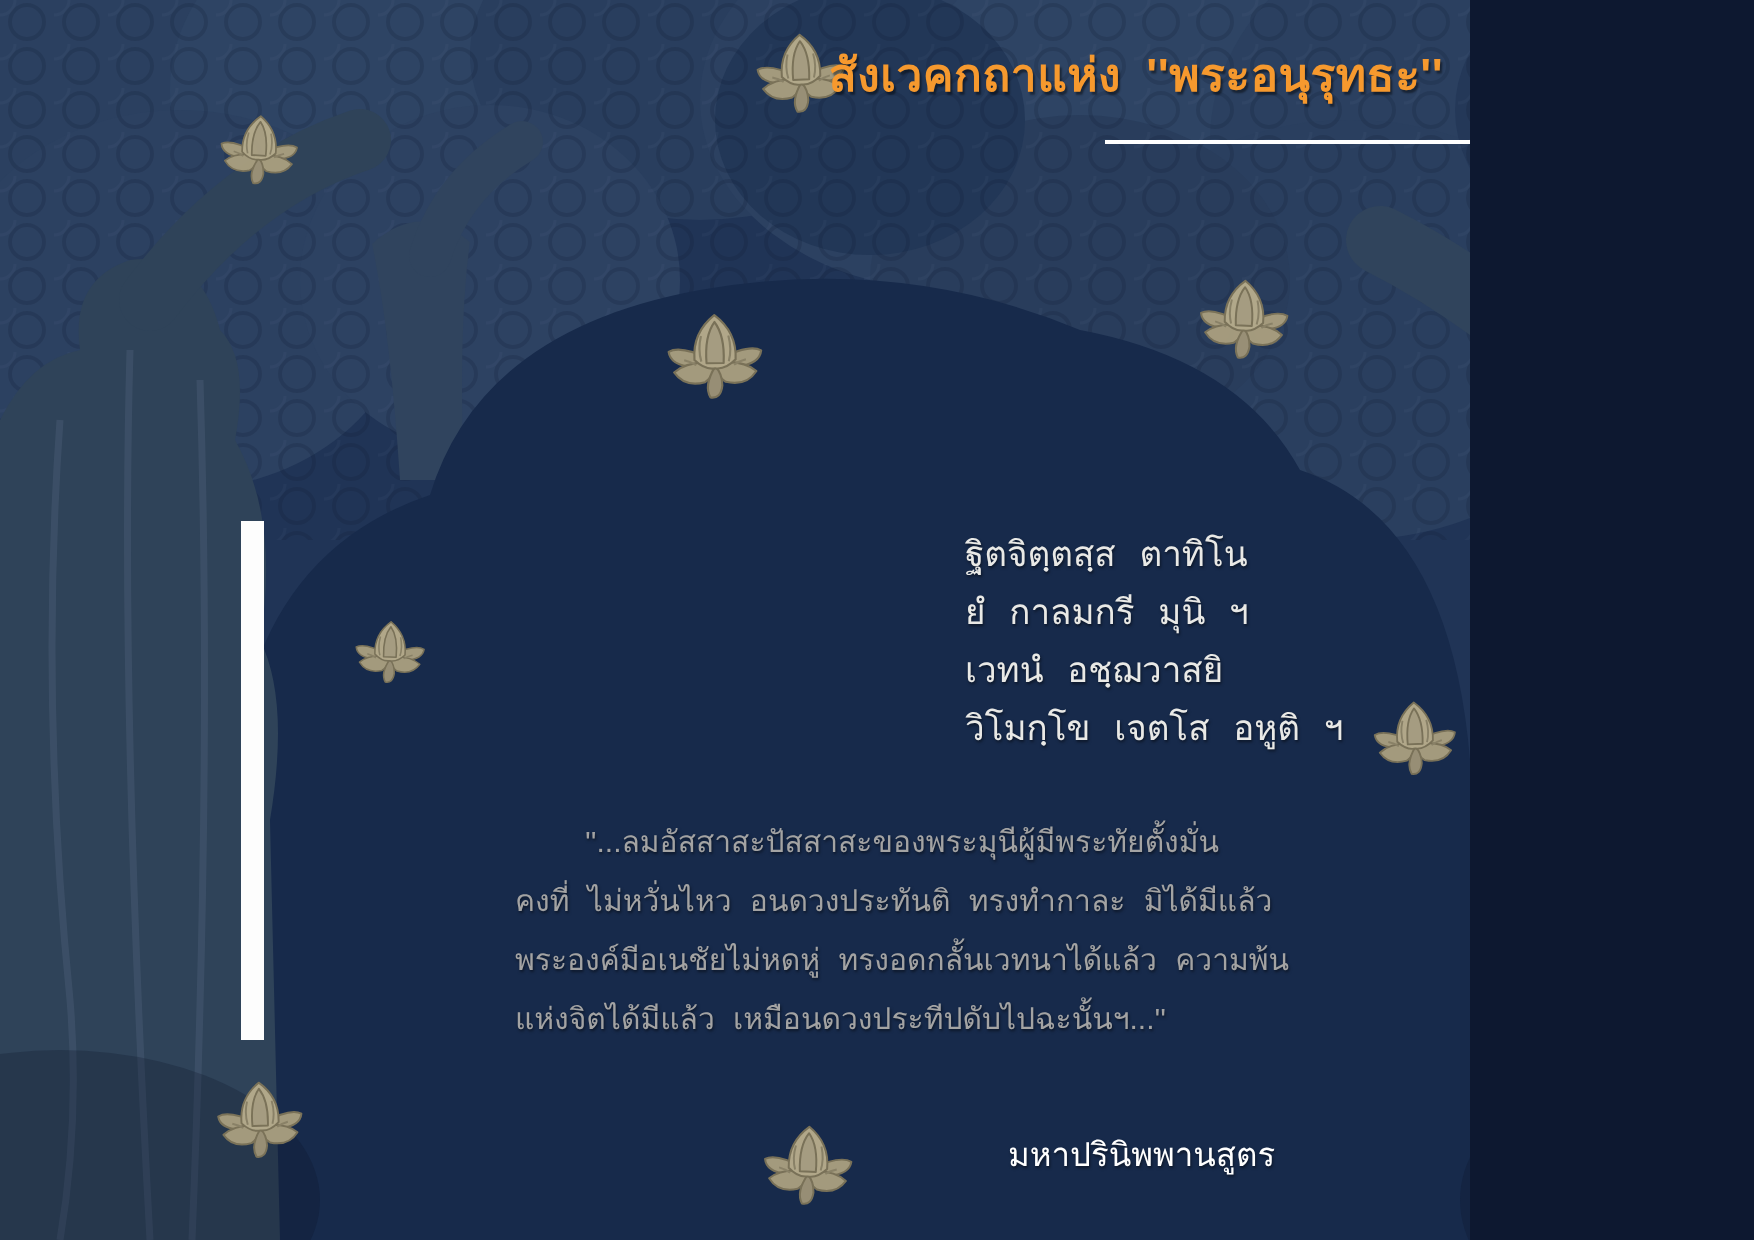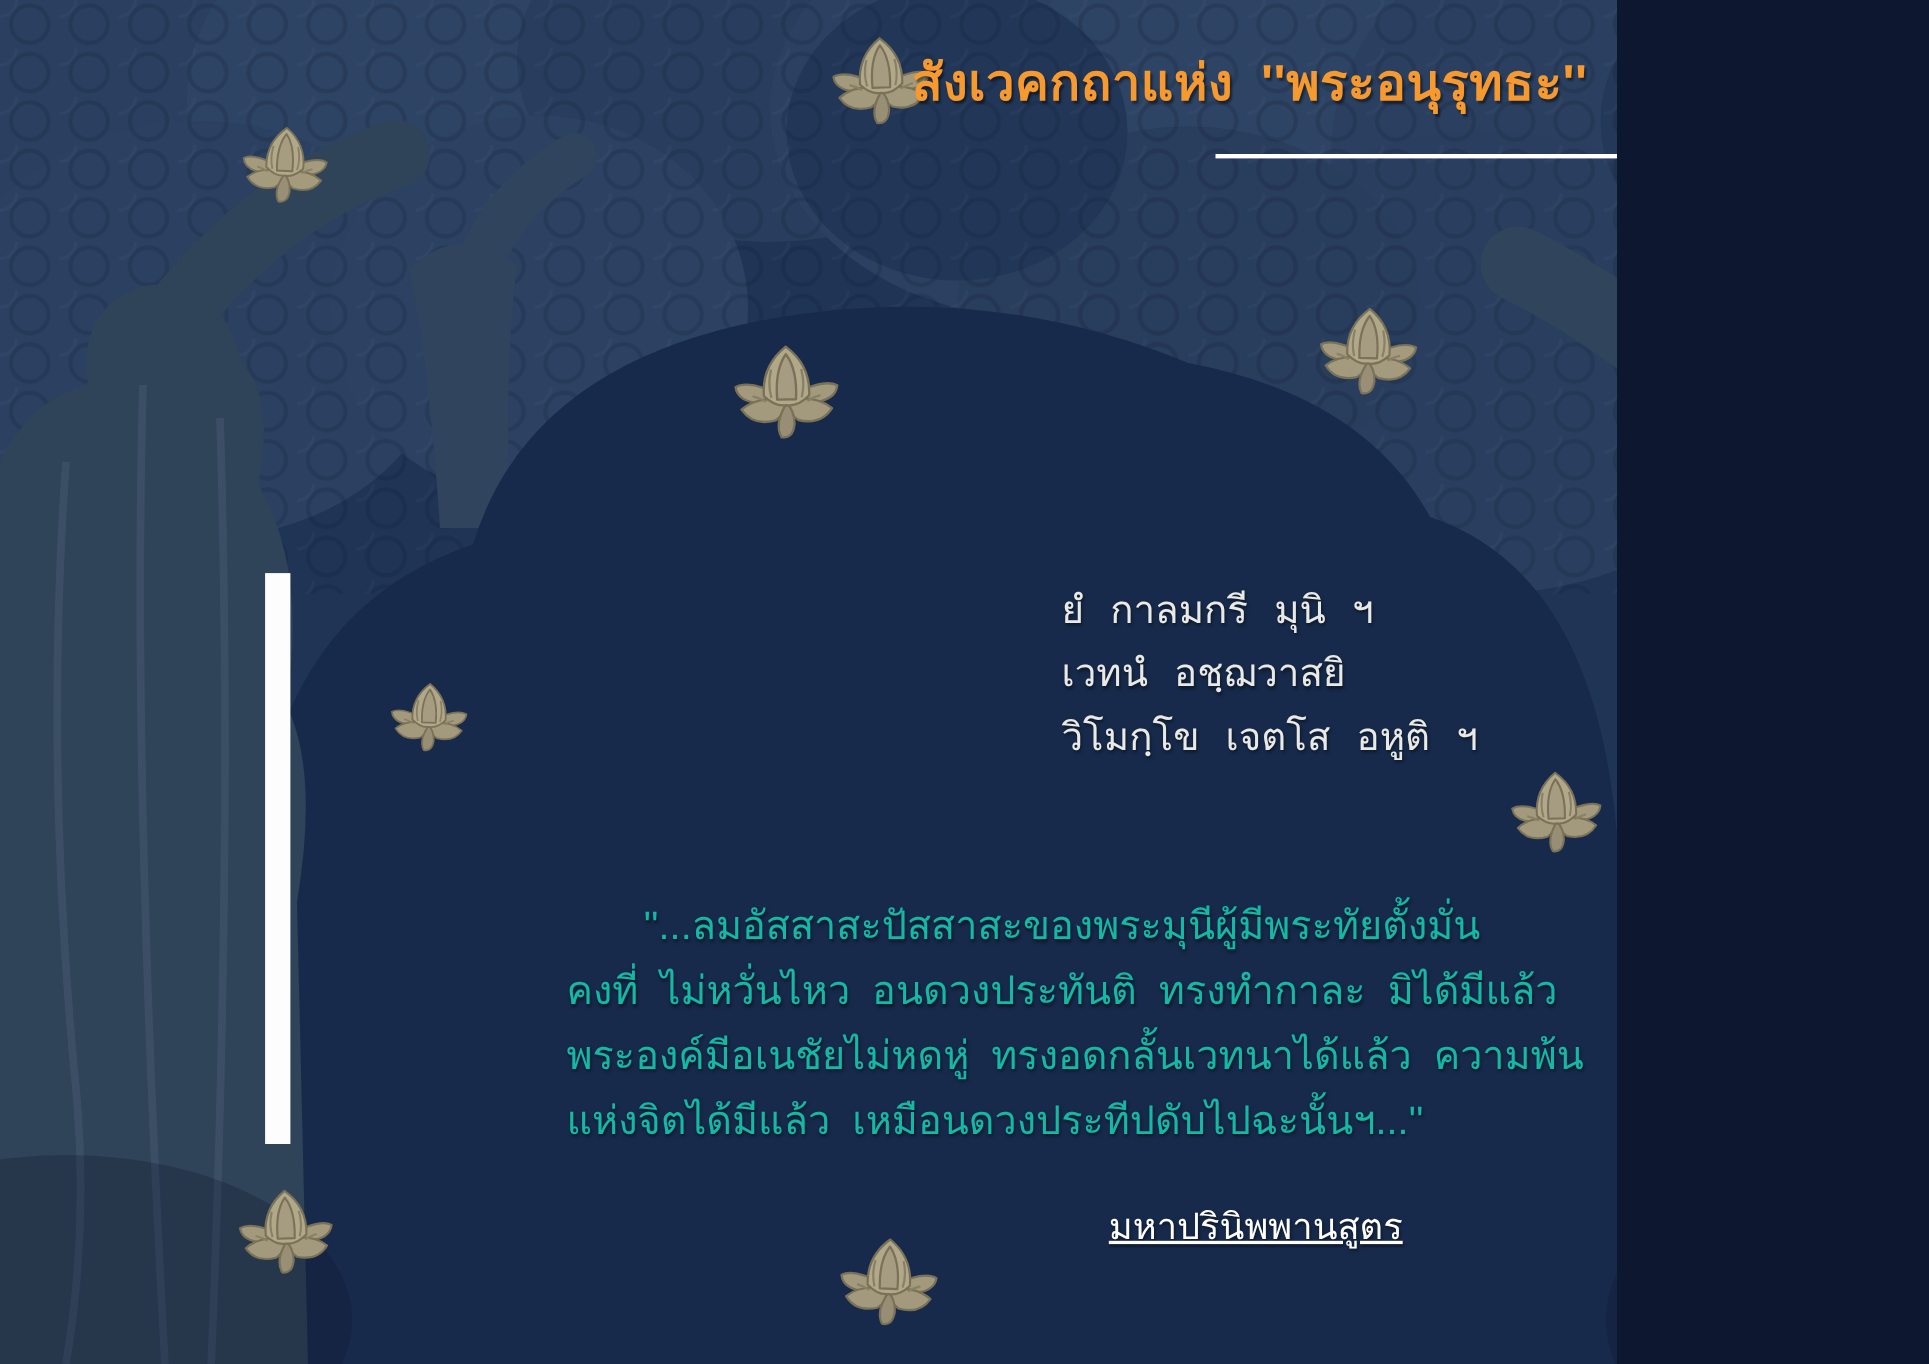--- a/index.html
+++ b/index.html
@@ -36,28 +36,28 @@
     position:absolute;left:241px;top:521px;width:23px;height:519px;
     background:#fdfdfd;
   }
   .verse-col{position:absolute;color:#e9e9e6;font-size:35px;
     text-shadow:1px 2px 3px rgba(0,0,0,.5);word-spacing:14px;}
   .verse-left{left:522px;top:524px;}
   .verse-right{left:965px;top:524px;}
   .vline{height:58px;display:flex;align-items:center;white-space:nowrap;}
   .vline.indent{padding-left:80px;}
 
-  .quote{position:absolute;left:515px;top:812px;color:#14b8a6;font-size:36px;
+  .quote{position:absolute;left:515px;top:812px;color:#a3a3a3;font-size:30px;
     text-shadow:1px 2px 3px rgba(0,0,0,.5);word-spacing:10px;}
   .qline{height:59px;display:flex;align-items:center;white-space:nowrap;}
   .qline.indent{padding-left:70px;}
 
   .caption{
-    position:absolute;left:1008px;top:1088px;color:#ffffff;font-size:33px;
-    text-shadow:1px 2px 3px rgba(0,0,0,.5);white-space:nowrap;text-decoration:underline;
+    position:absolute;left:1008px;top:1128px;color:#ffffff;font-size:33px;
+    text-shadow:1px 2px 3px rgba(0,0,0,.5);white-space:nowrap;
   }
   .emblem{position:absolute;left:1623px;top:1110px;width:136px;height:136px;}
 </style>
 </head>
 <body>
 
 <div class="stage">
 
   <svg class="bg" viewBox="0 0 1754 1240" aria-hidden="true">
     <defs>
@@ -151,20 +151,21 @@
   <svg class="lotus l10" viewBox="0 0 140 110">
       <use href="#lotus"></use>
     </svg>
 
   <div class="title">สังเวคกถาแห่ง ''พระอนุรุทธะ''</div>
   <div class="underline"></div>
 
   <div class="accent-bar"></div>
 
   <div class="verse-col verse-right">
+    <div class="vline">ฐิตจิตฺตสฺส ตาทิโน</div>
     <div class="vline">ยํ กาลมกรี มุนิ ฯ</div>
     <div class="vline">เวทนํ อชฺฌวาสยิ</div>
     <div class="vline">วิโมกฺโข เจตโส อหูติ ฯ</div>
   </div>
 
   <div class="quote">
     <div class="qline indent">''...ลมอัสสาสะปัสสาสะของพระมุนีผู้มีพระทัยตั้งมั่น</div>
     <div class="qline">คงที่ ไม่หวั่นไหว อนดวงประทันติ ทรงทำกาละ มิได้มีแล้ว</div>
     <div class="qline">พระองค์มีอเนชัยไม่หดหู่ ทรงอดกลั้นเวทนาได้แล้ว ความพ้น</div>
     <div class="qline">แห่งจิตได้มีแล้ว เหมือนดวงประทีปดับไปฉะนั้นฯ...''</div>

